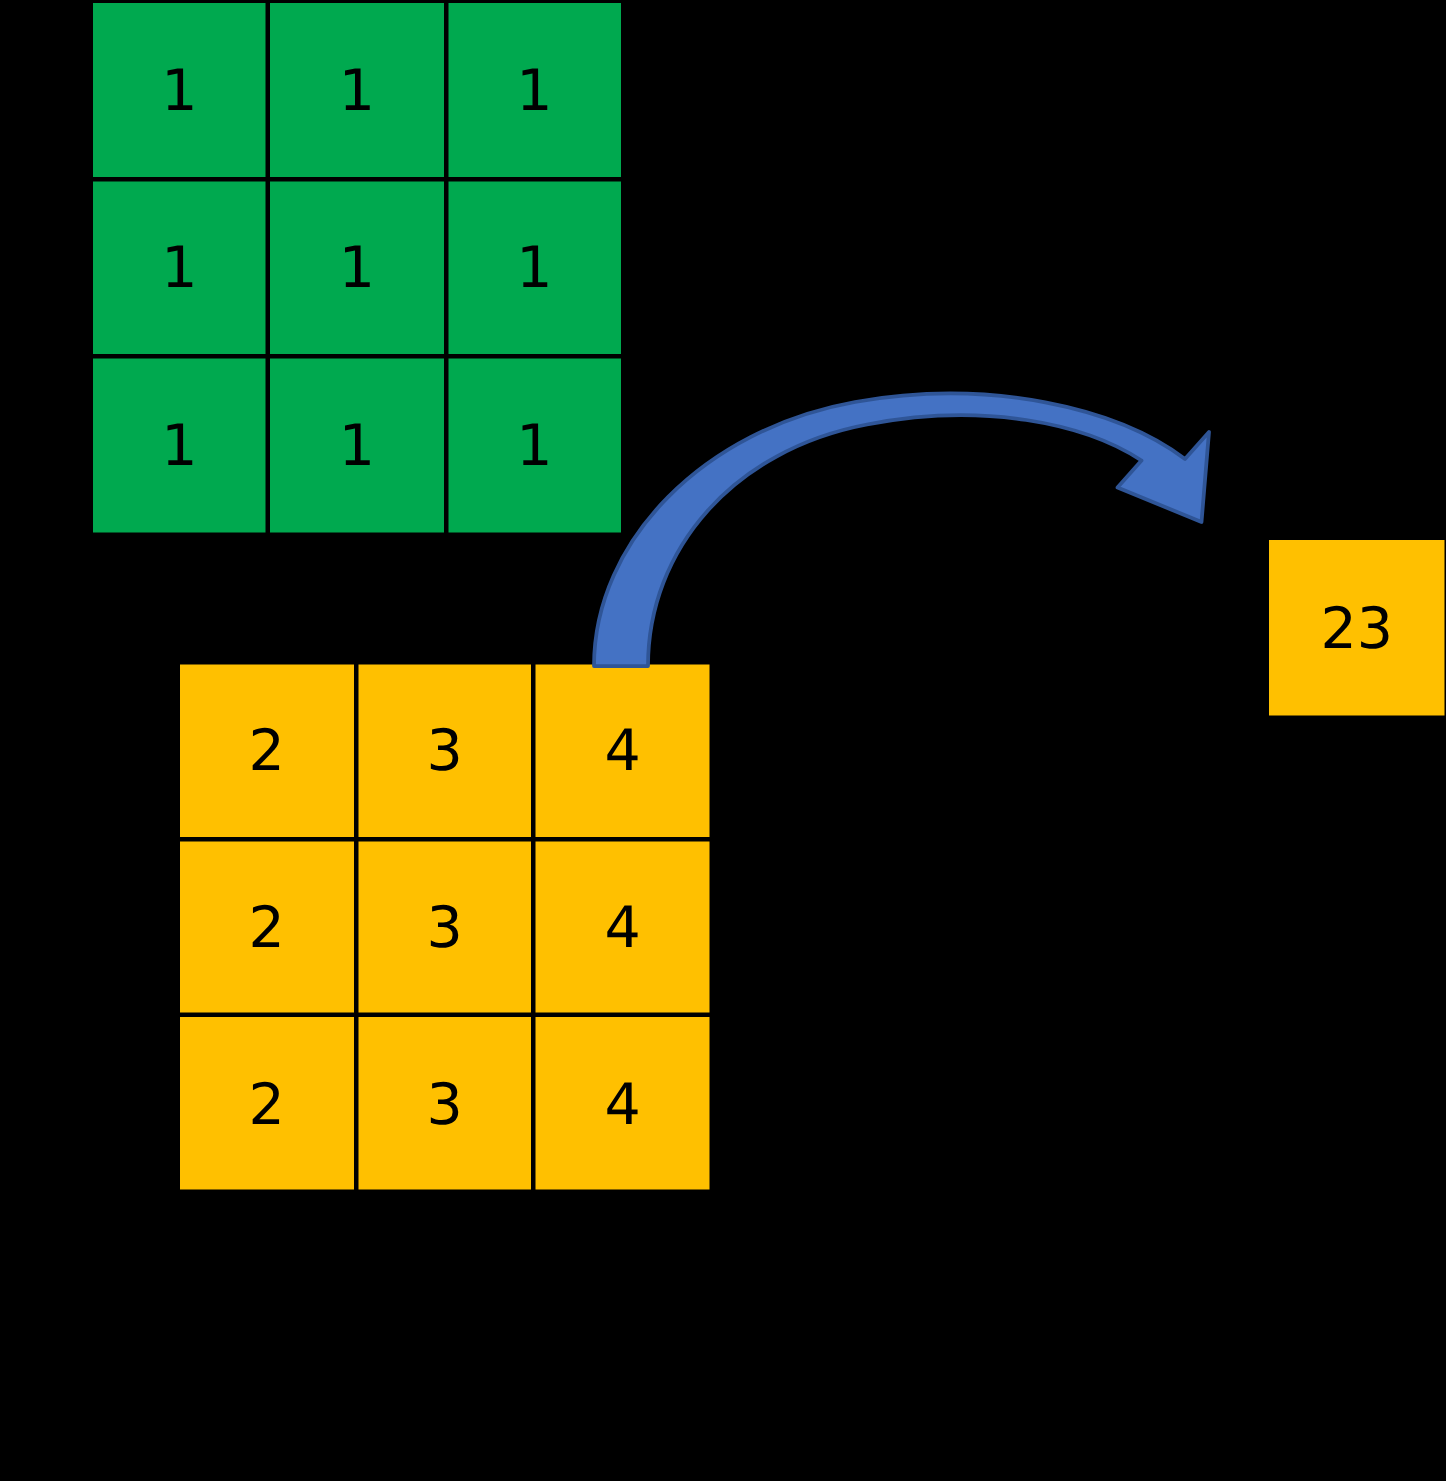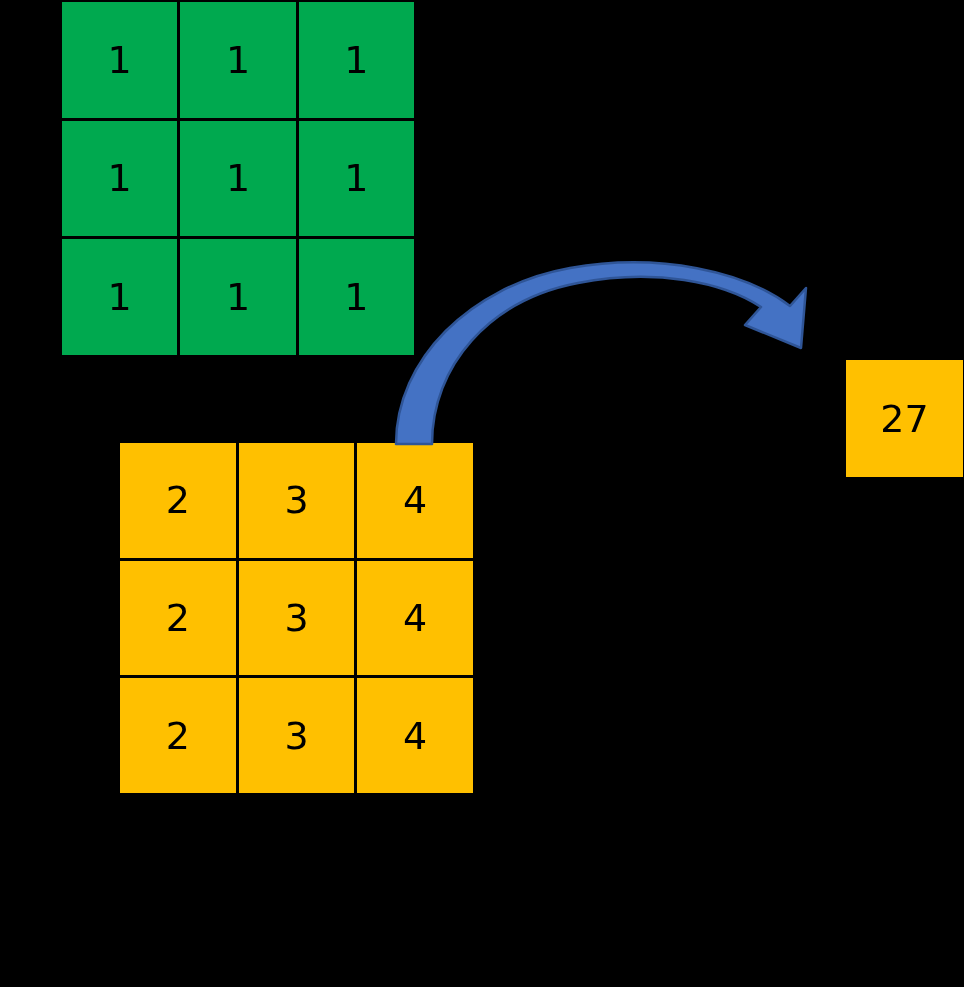--- a/index.html
+++ b/index.html
@@ -122,15 +122,15 @@
            L 806 288
            L 801 348
            L 745 325
            L 761 307
            C 723 282, 655 268, 578 283
            C 489 300, 432 366, 432 444
            Z" fill="#4472C4" stroke="#2F5597" stroke-width="2.5" stroke-linejoin="round"></path>
     </g>
   </svg>
 
-  <div id="result-box">27</div>
+  <div id="result-box">23</div>
 
 </div>
 
 </body></html>

